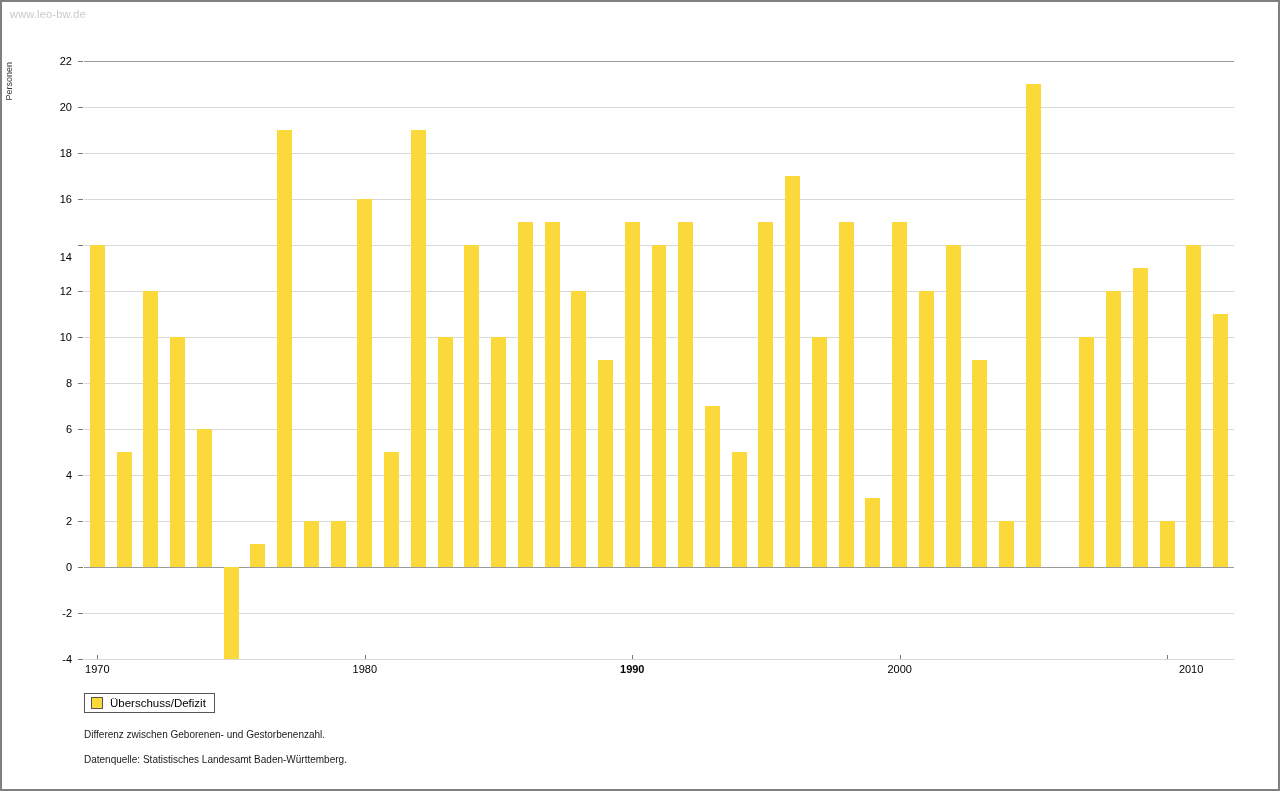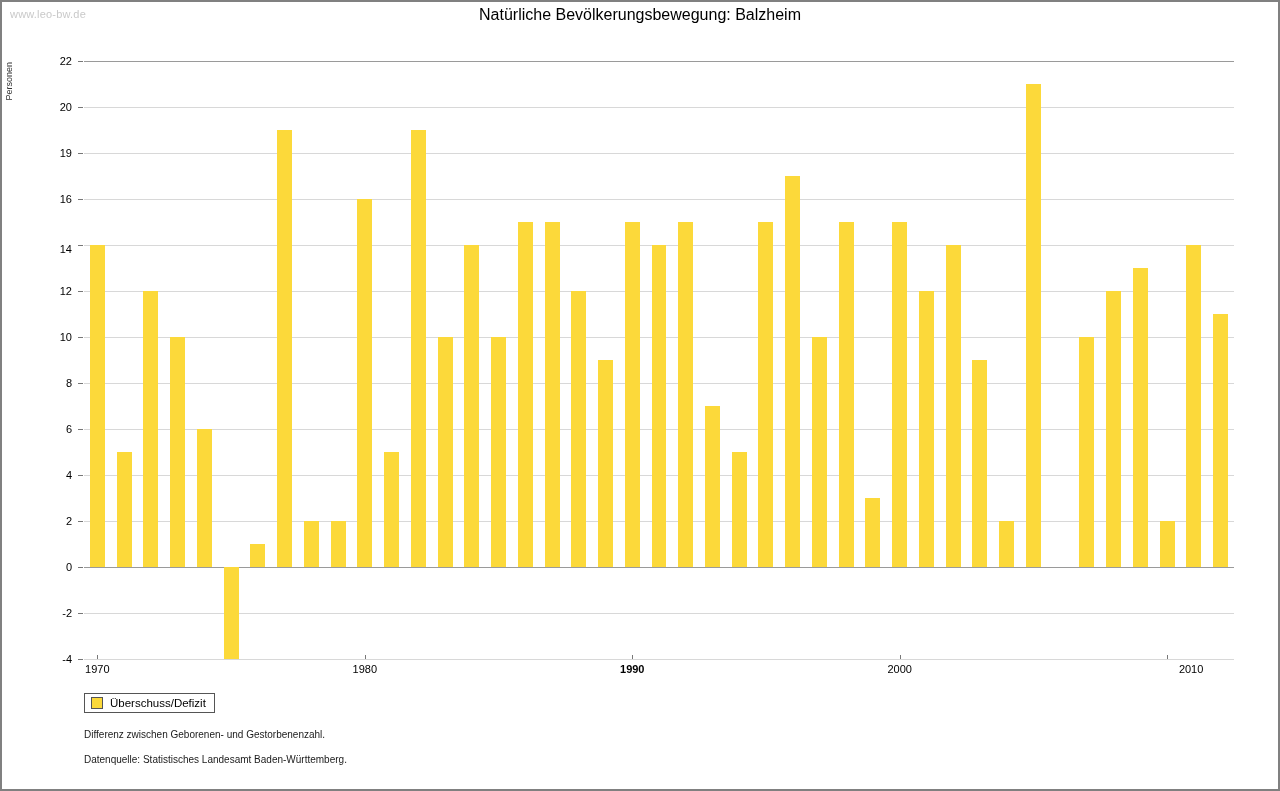--- a/index.html
+++ b/index.html
@@ -147,34 +147,33 @@
   #note-1 { top: 727px; }
   #note-2 { top: 752px; }
 </style>
 </head>
 <body>
 
 <div id="page">
 
   <div id="watermark">www.leo-bw.de</div>
 
-  <div id="chart-title">Natürliche Bevölkerungsbewegung: Balzheim</div>
 
   <div id="ylabel">Personen</div>
 
   <div id="yticks">
       <div class="ytick-label" style="top: 0px;">22</div>
       <div class="ytick-mark" style="top: 0px;"></div>
       <div class="ytick-label" style="top: 46px;">20</div>
       <div class="ytick-mark" style="top: 46px;"></div>
-      <div class="ytick-label" style="top: 92px;">19</div>
+      <div class="ytick-label" style="top: 92px;">18</div>
       <div class="ytick-mark" style="top: 92px;"></div>
       <div class="ytick-label" style="top: 138px;">16</div>
       <div class="ytick-mark" style="top: 138px;"></div>
-      <div class="ytick-label" style="top: 188px; margin-left: 16px;">14</div>
+      <div class="ytick-label" style="top: 196px; margin-left: 16px;">14</div>
       <div class="ytick-mark" style="top: 184px;"></div>
       <div class="ytick-label" style="top: 230px;">12</div>
       <div class="ytick-mark" style="top: 230px;"></div>
       <div class="ytick-label" style="top: 276px;">10</div>
       <div class="ytick-mark" style="top: 276px;"></div>
       <div class="ytick-label" style="top: 322px;">8</div>
       <div class="ytick-mark" style="top: 322px;"></div>
       <div class="ytick-label" style="top: 368px;">6</div>
       <div class="ytick-mark" style="top: 368px;"></div>
       <div class="ytick-label" style="top: 414px;">4</div>

